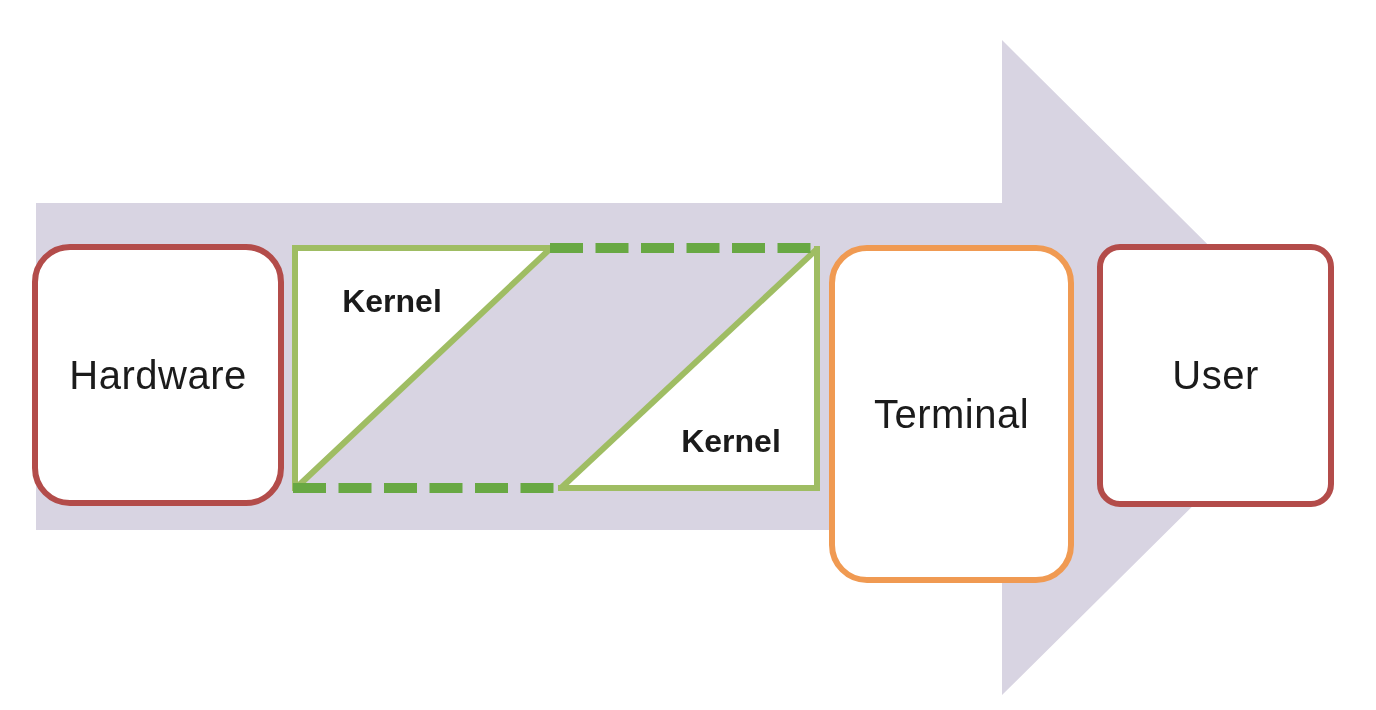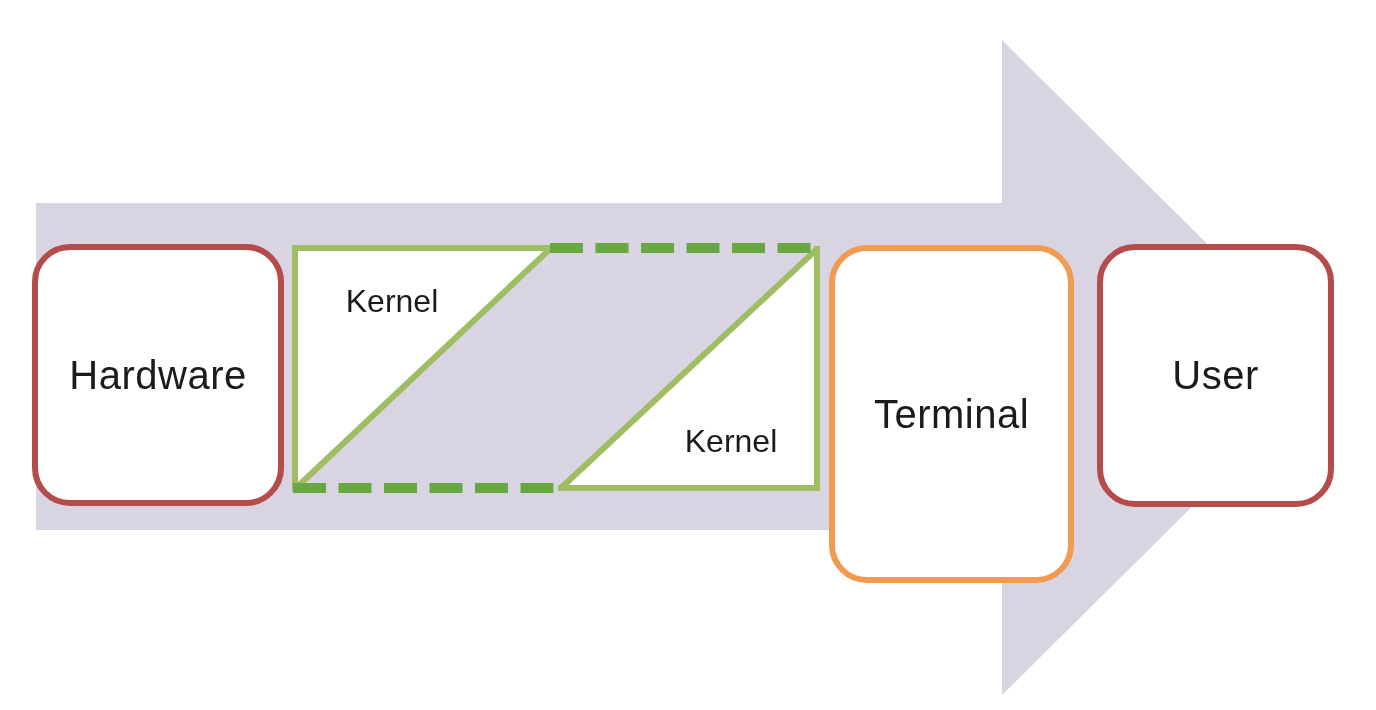--- a/index.html
+++ b/index.html
@@ -18,26 +18,26 @@
     background:#ffffff; border-radius:38px;
     display:flex; align-items:center; justify-content:center;margin-top:8px;
   }
   .box-red{border:6px solid var(--box-red);}
   .box-orange{border:6px solid var(--box-orange);}
   .box-label{
     font-size:40px; color:var(--text); letter-spacing:0.5px; white-space:nowrap;
   }
   .mid-label{
     position:absolute; z-index:3; transform:translate(-50%,-50%);
-    font-weight:normal; font-size:32px; color:var(--text);
+    font-weight:bold; font-size:32px; color:var(--text);
     text-align:center; line-height:43px; white-space:nowrap;
   }
   #hardware-box{left:32px;  top:236px; width:252px; height:262px;}
   #terminal-box{left:829px; top:237px; width:245px; height:338px;}
-  #user-box    {left:1097px;top:236px; width:237px; height:263px;}
+  #user-box    {left:1097px;top:236px; width:237px; height:263px;border-radius:23px;}
   #kernel-label{left:392px; top:301px;}
   #os-label    {left:545px; top:390px;}
   #shell-label {left:731px; top:441px;}
 </style>
 </head>
 <body>
 
 <div id="stage">
 
   <svg id="diagram-svg" width="1376" height="710" viewBox="0 0 1376 710">

